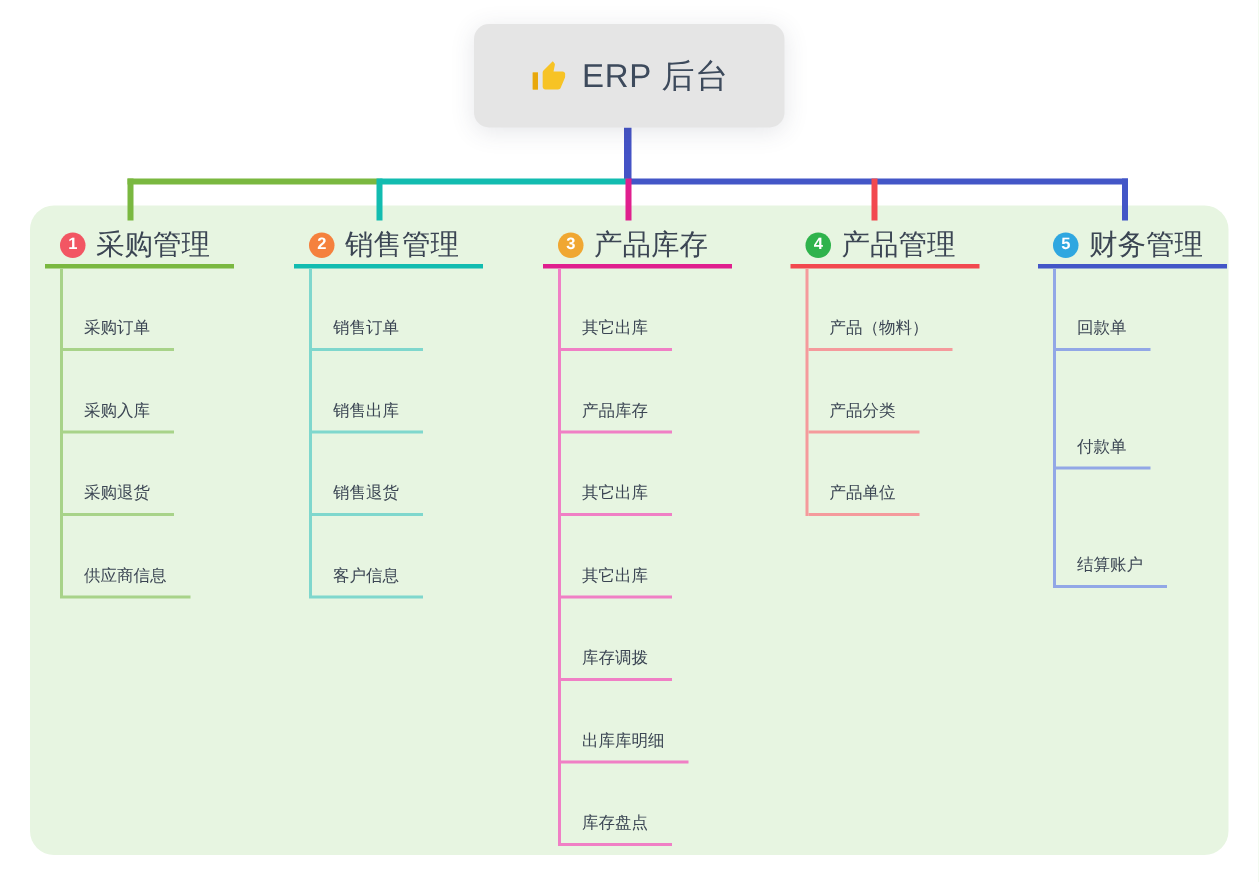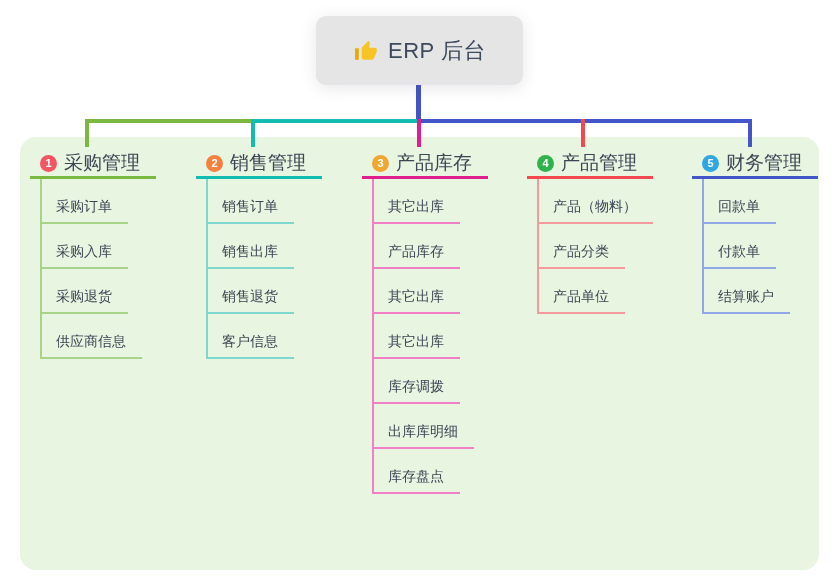--- a/index.html
+++ b/index.html
@@ -53,25 +53,25 @@
   }
   .branch-label{font-size:19px;color:#3b4553;white-space:nowrap;}
 
   
   .children{
     position:absolute;top:179px;z-index:2;
     display:inline-flex;flex-direction:column;align-items:flex-start;
     border-left:2px solid var(--child-line);
   }
   .child{
-    box-sizing:border-box;height:45px;
+    box-sizing:border-box;height:55px;
     display:flex;align-items:flex-end;
     padding:0 16px 6px 14px;white-space:nowrap;
     border-bottom:2px solid var(--child-line);
-    font-size:14px;color:#3b4553;
+    font-size:11px;color:#3b4553;
   }
 </style>
 </head>
 <body>
 
 <div class="abs panel"></div>
 
 <div class="line root-vert"></div>
 <div class="line bus-green"></div>
 <div class="line bus-teal"></div>
@@ -135,17 +135,17 @@
 <div class="children" style="left: 537px; --line: #f2484f; --child-line: #f59a9c; --badge: #2fb34c;">
   <div class="child">产品（物料）</div>
   <div class="child">产品分类</div>
   <div class="child">产品单位</div>
 </div>
 
 <div class="branch-header" style="left: 692px; --line: #4356c7; --child-line: #92a7e6; --badge: #2fa7e0;">
   <span class="badge">5</span>
   <span class="branch-label">财务管理</span>
 </div>
-<div class="children" style="left: 702px; --line: #4356c7; --child-line: #92a7e6; --badge: #2fa7e0;">
+<div class="children" style="left: 702px; gap: 24px; --line: #4356c7; --child-line: #92a7e6; --badge: #2fa7e0;">
   <div class="child">回款单</div>
   <div class="child">付款单</div>
   <div class="child">结算账户</div>
 </div>
 
 </body></html>

